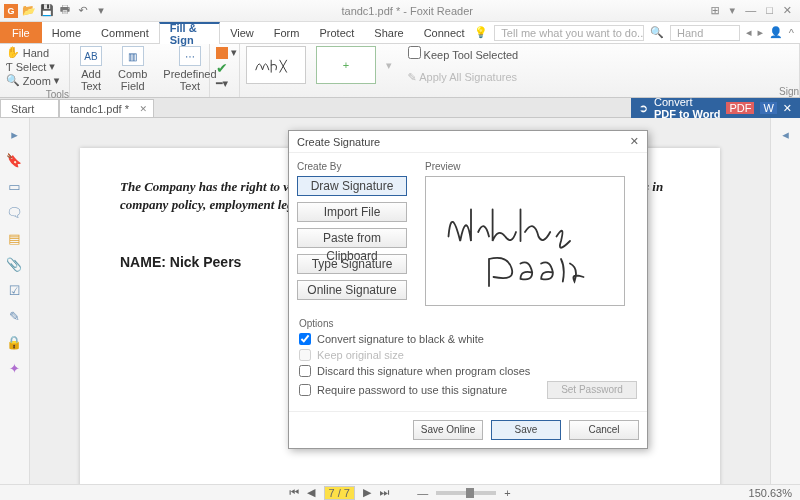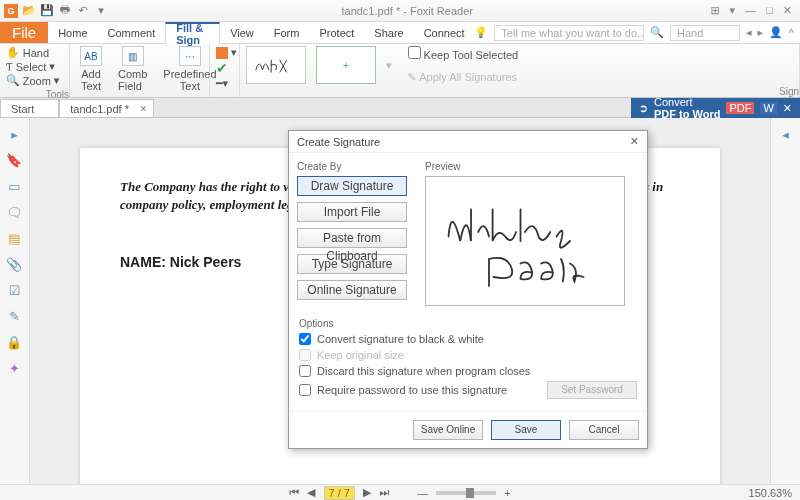--- a/index.html
+++ b/index.html
@@ -6,21 +6,21 @@
 body { width: 800px; height: 500px; background: #fff; overflow: hidden; position: relative; }
 
 .titlebar { height: 22px; background: linear-gradient(#fbfbfb,#f2f2f2); display: flex; align-items: center; border-bottom: 1px solid #ddd; }
 .quick { display: flex; align-items: center; padding: 0 4px; gap: 4px; }
 .quick .q { width: 14px; height: 14px; display: flex; align-items: center; justify-content: center; color: #777; }
 .titlebar .apptitle { flex: 1; text-align: center; color: #888; font-size: 11px; }
 .winctl { display: flex; gap: 10px; padding: 0 8px; color: #888; }
 .winctl span { cursor: default; }
 
 .menubar { height: 22px; background: #fff; display: flex; align-items: stretch; border-bottom: 1px solid #d7d7d7; }
-.file-tab { background: #ed7d31; color: #fff; padding: 0 12px; display: flex; align-items: center; font-size: 15px; }
+.file-tab { background: #ed7d31; color: #fff; padding: 0 12px; display: flex; align-items: center; font-size: 11px; }
 .menu-tab { padding: 0 10px; display: flex; align-items: center; color: #444; cursor: default; }
 .menu-tab.active { background: #fff; border-top: 2px solid #2f63a0; border-left: 1px solid #d7d7d7; border-right: 1px solid #d7d7d7; color: #2f63a0; font-weight: 600; margin-bottom: -1px; }
 .menu-right { margin-left: auto; display: flex; align-items: center; gap: 6px; padding-right: 6px; color: #888; }
 .tellme { border: 1px solid #d7d7d7; padding: 1px 6px; color: #aaa; width: 150px; white-space: nowrap; overflow: hidden; }
 .findbox { border: 1px solid #d7d7d7; padding: 1px 6px; color: #aaa; width: 70px; }
 .bulb { color: #e0a030; }
 
 .ribbon { height: 54px; background: linear-gradient(#fdfdfd,#f1f1f1); border-bottom: 1px solid #c9c9c9; display: flex; align-items: stretch; }
 .rgroup { border-right: 1px solid #ddd; display: flex; flex-direction: column; }
 .rgroup .body { flex: 1; display: flex; align-items: center; padding: 2px 6px; gap: 8px; }
@@ -138,21 +138,21 @@
   </div>
   <div class="rgroup" style="width:140px">
     <div class="body">
       <div class="stackbtn">
           <div class="ic">AB</div>
           <span style="white-space:pre;text-align:center">Add
 Text</span>
         </div>
       <div class="stackbtn">
           <div class="ic">▥</div>
-          <span style="white-space:pre;">Comb
+          <span style="white-space:pre;text-align:center">Comb
 Field</span>
         </div>
       <div class="stackbtn">
           <div class="ic">⋯</div>
           <span style="white-space:pre;text-align:center">Predefined
 Text</span>
         </div>
     </div>
     <div class="label">&nbsp;</div>
   </div>

